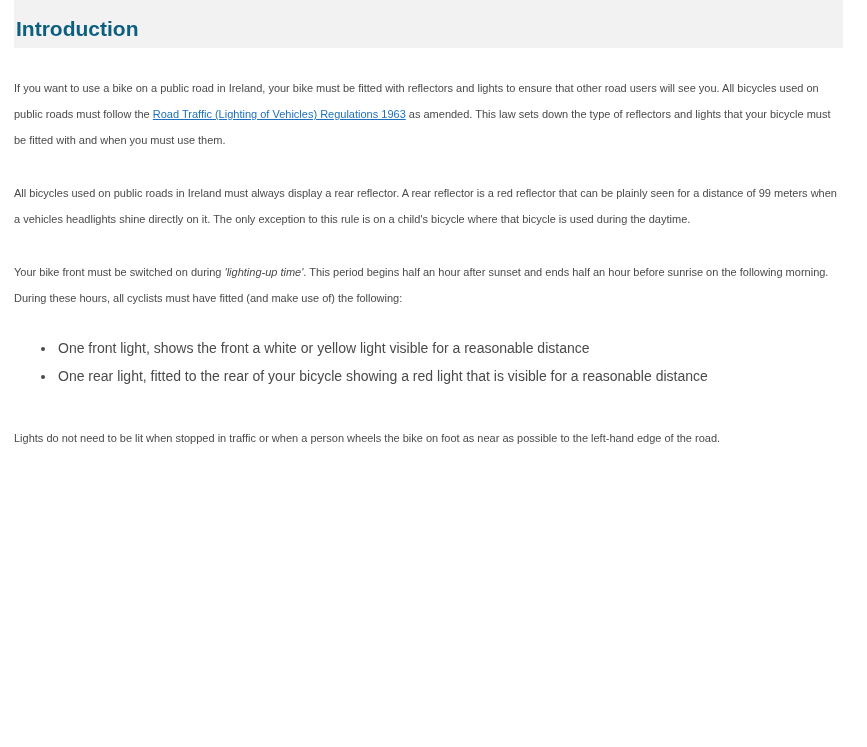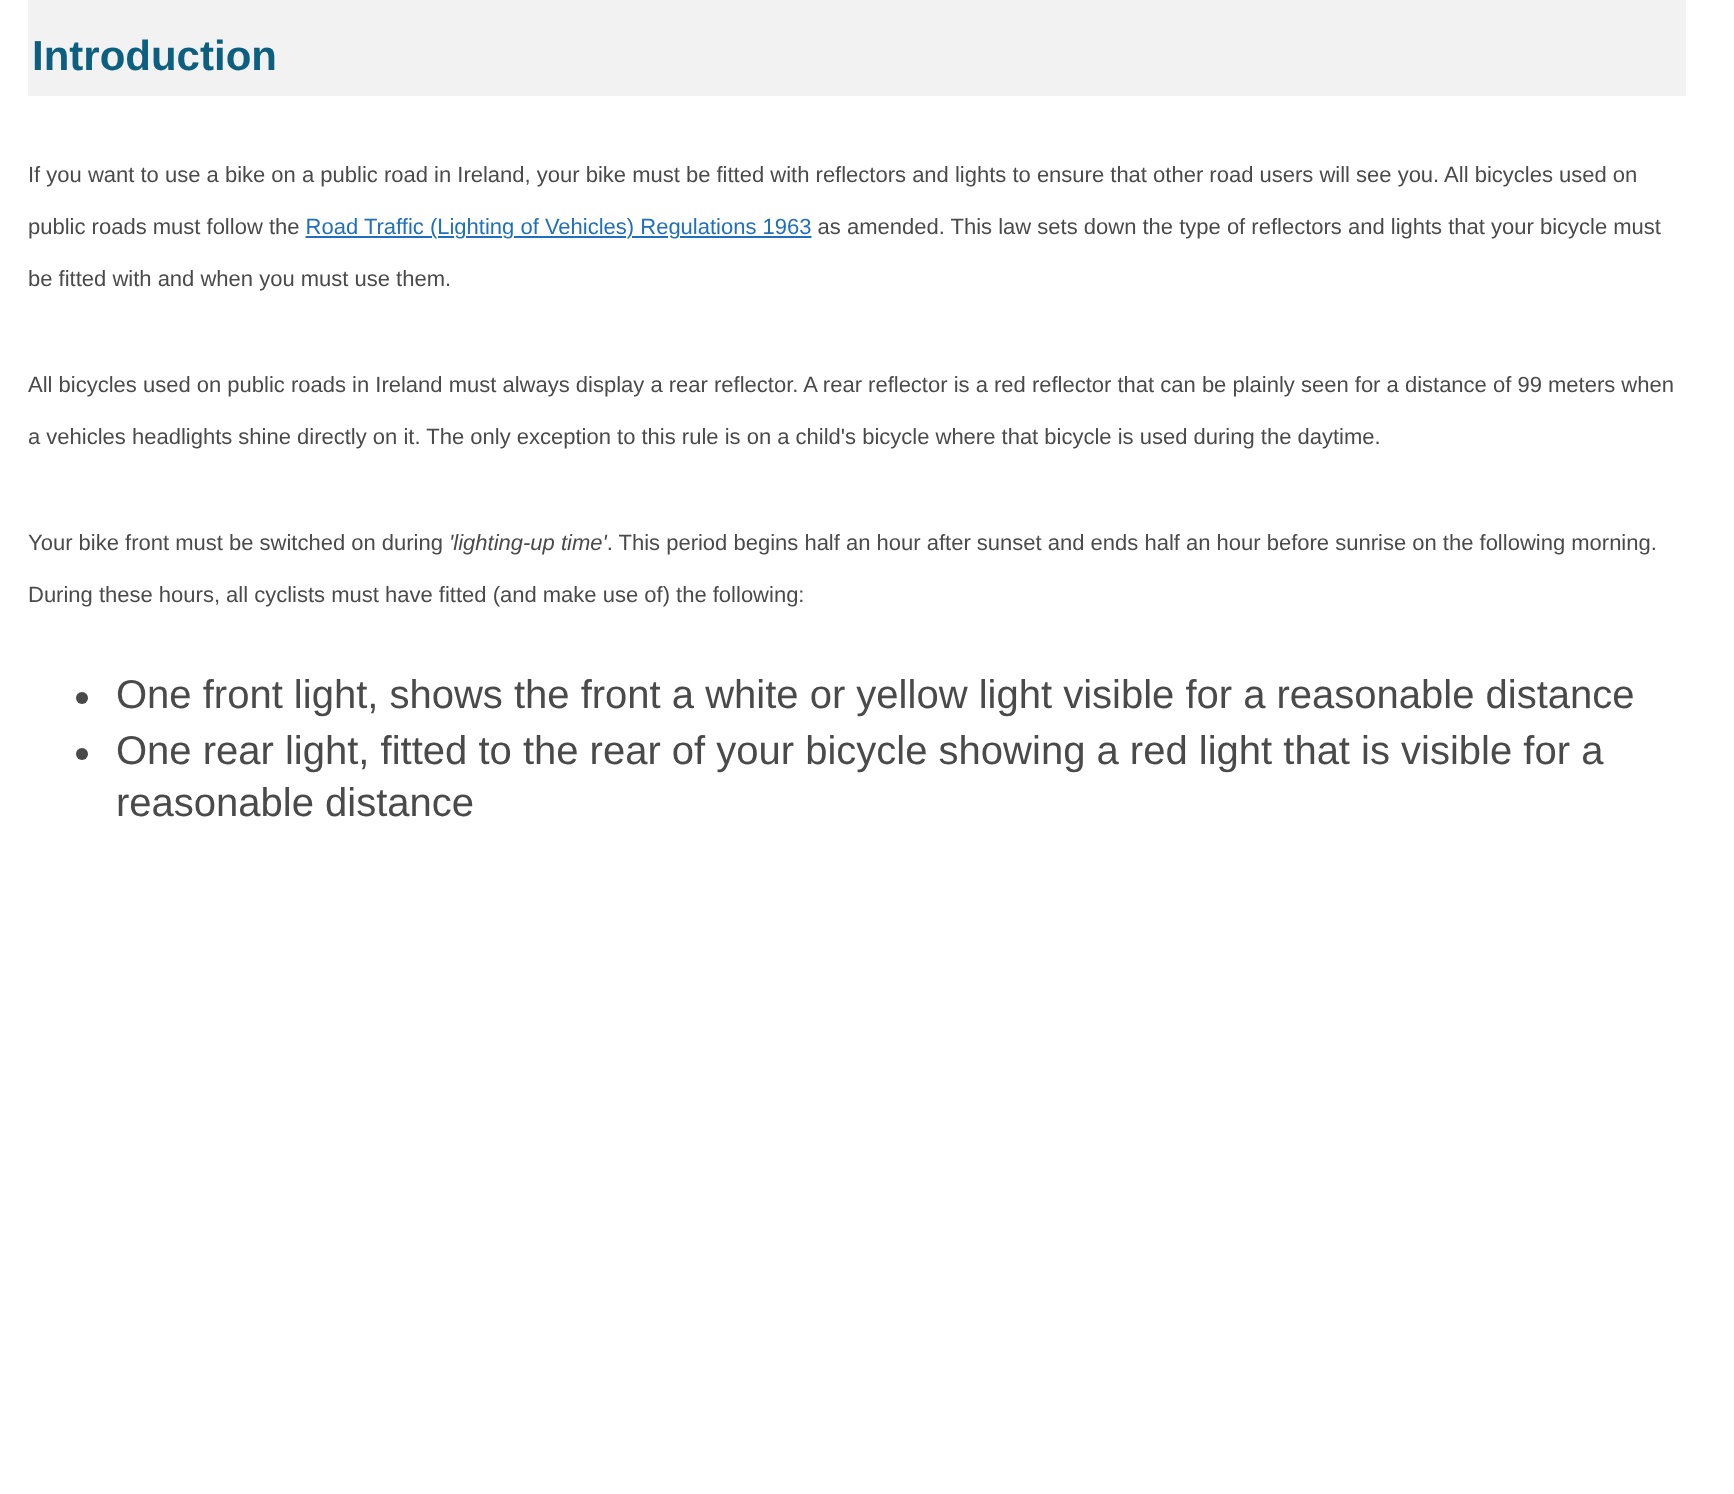--- a/index.html
+++ b/index.html
@@ -48,21 +48,21 @@
   p.closing { margin-top: 36px; }
   a.inline-link {
     color: var(--link-color);
     text-decoration: underline;
     cursor: pointer;
   }
   em.italic-term { font-style: italic; text-align: right; }
   ul.bullet-list {
     margin: 24px 0 0 0;
     padding-left: 42px;
-    font-size: 20px;
+    font-size: 14px;
     line-height: 26px;
     color: var(--body-color);
   }
   ul.bullet-list li { margin: 0 0 2px 0; padding-left: 2px; max-width: 775px; }
 </style>
 </head>
 <body>
 
 <div class="page">
 
@@ -78,15 +78,16 @@
   </section>
 
   <section>
     <p class="body-text"><span>Your bike front must be switched on during </span><em class="italic-term">'lighting-up time'</em><span>. This period begins half an hour after sunset and ends half an hour before sunrise on the following morning. During these hours, all cyclists must have fitted (and make use of) the following:</span></p>
 
     <ul class="bullet-list">
       <li>One front light, shows the front a white or yellow light visible for a reasonable distance</li>
       <li>One rear light, fitted to the rear of your bicycle showing a red light that is visible for a reasonable distance</li>
     </ul>
 
+    <p class="body-text closing">Lights do not need to be lit when stopped in traffic or when a person wheels the bike on foot as near as possible to the left-hand edge of the road.</p>
   </section>
 
 </div>
 
 </body></html>

